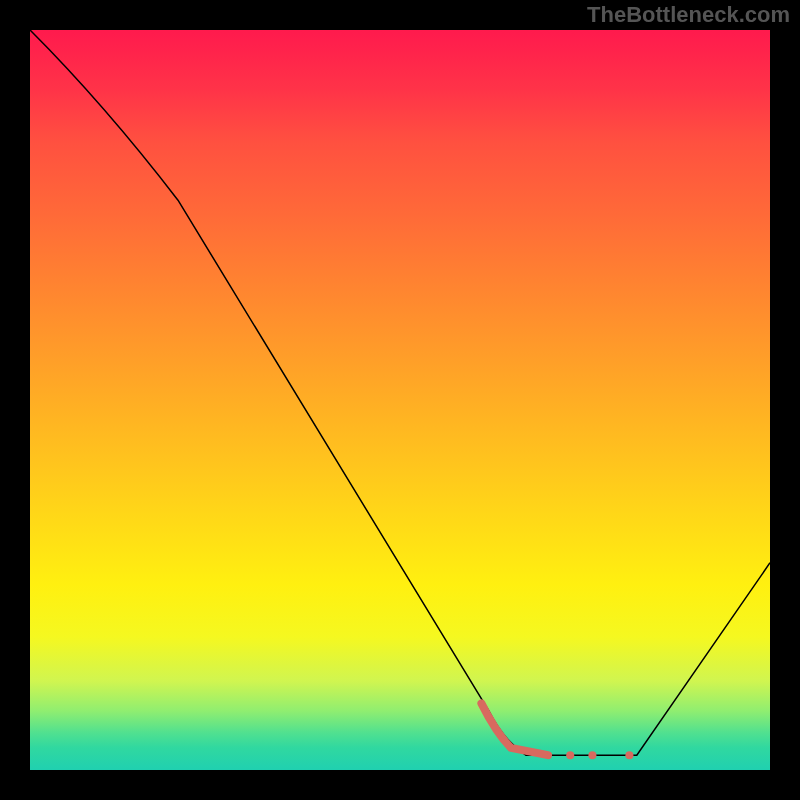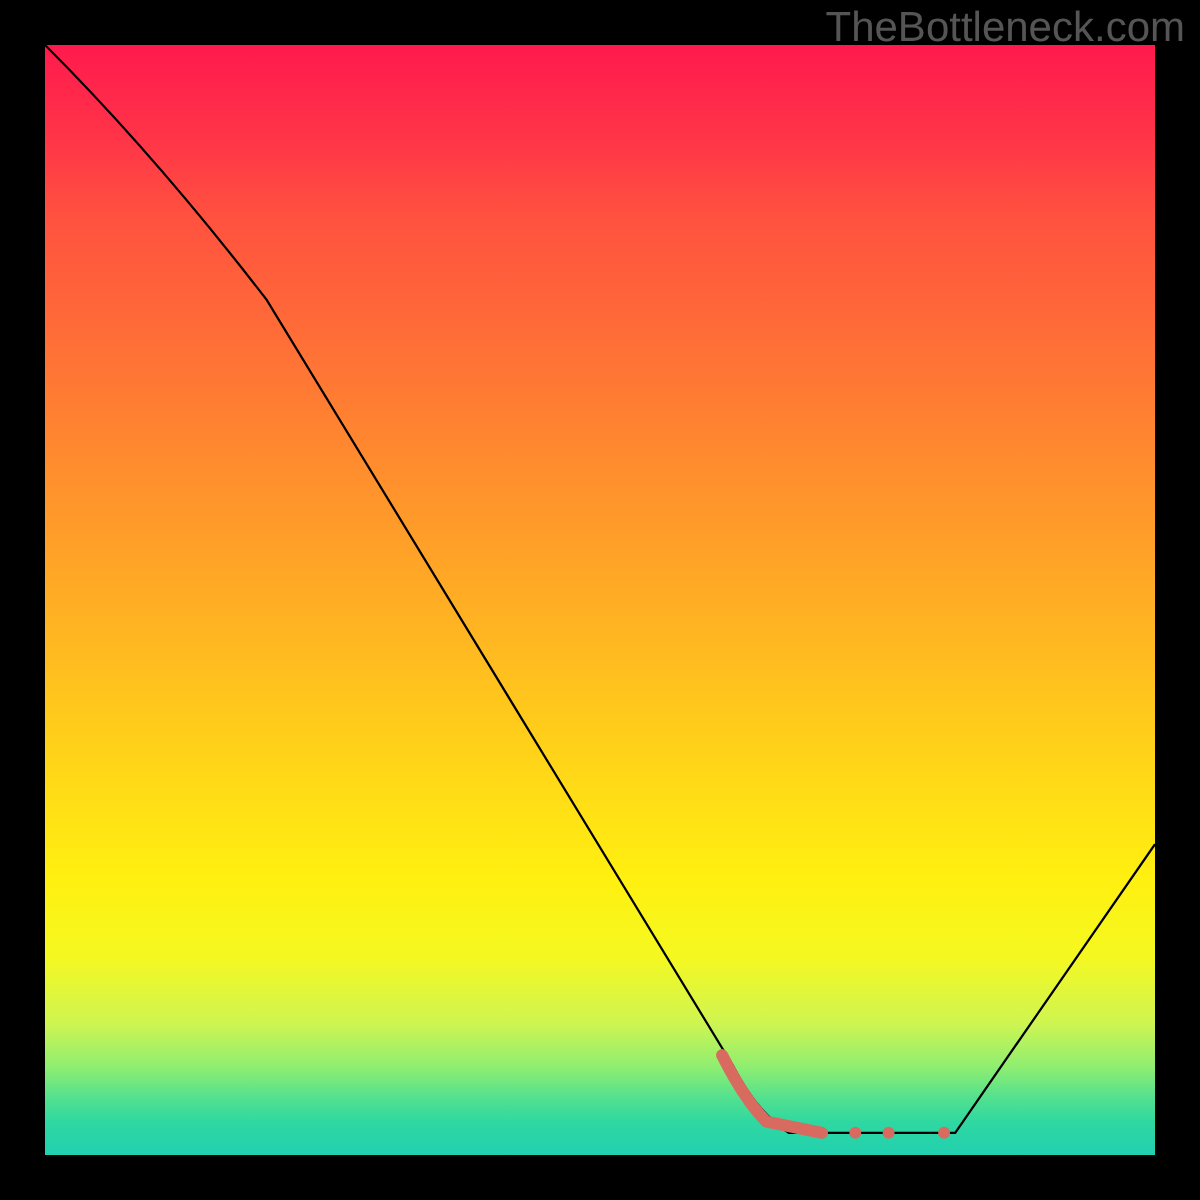--- a/index.html
+++ b/index.html
@@ -9,22 +9,22 @@
     height: 800px;
     position: relative;
     font-family: Arial, sans-serif;
     background: #000;
   }
   .watermark {
     position: absolute;
     top: 2px;
     right: 10px;
     color: #555;
-    font-size: 28px;
-    font-weight: normal;
+    font-size: 22px;
+    font-weight: bold;
     z-index: 10;
     margin-left: 43px;
   }
   .plot-area {
     position: absolute;
     left: 30px;
     top: 30px;
     width: 740px;
     height: 740px;
     background: linear-gradient(to bottom,

